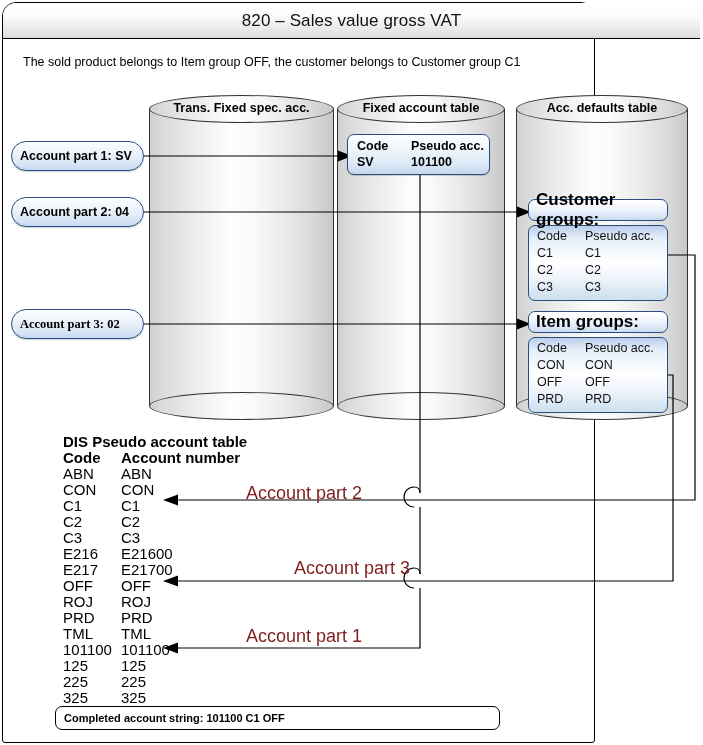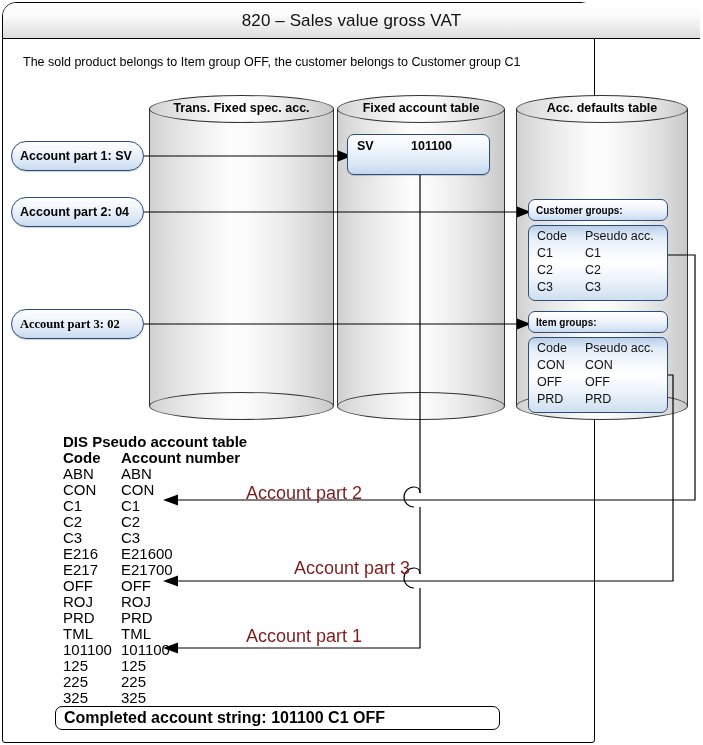--- a/index.html
+++ b/index.html
@@ -73,21 +73,21 @@
     box-shadow:0 1px 1px rgba(0,0,0,0.18);
     z-index:6;
     display:flex; align-items:center;
     padding-left:8px;
   }
 
   .tbl-hdr {
     position:absolute;
     border:1px solid #2a4d80; border-radius:7px;
     background:linear-gradient(to bottom,#ffffff 0%,#f6f9fd 30%,#e0ebf8 70%,#c9dbf0 100%);
-    font-size:10px; font-weight:bold; color:#000;
+    font-size:17px; font-weight:bold; color:#000;
     display:flex; align-items:center; padding-left:7px;
     z-index:7;
   }
   .tbl-body {
     position:absolute;
     border:1px solid #2a4d80; border-radius:7px;
     background:linear-gradient(to bottom,#b9cfe9 0%,#e4eef9 16%,#ffffff 48%,#f0f5fc 70%,#cddfef 100%);
     z-index:6;
   }
   .tbl-body .row {
@@ -121,21 +121,21 @@
   .arrlbl {
     position:absolute; font-size:18px; font-weight:normal; color:#7f1d1d; z-index:5;
   }
 
   
   #result {
     position:absolute; left:52px; top:703px;
     width:445px; height:24px;
     border:1px solid #000; border-radius:7px;
     background:#fff;
-    font-size:16px; font-weight:bold; color:#000;
+    font-size:11px; font-weight:bold; color:#000;
     display:flex; align-items:center; padding-left:8px;
     z-index:8;
   }
 
   
   #wires { position:absolute; left:0; top:0; width:703px; height:745px; z-index:3; }
 </style>
 </head>
 <body>
 
@@ -203,20 +203,23 @@
   </div>
   <div class="bluebox" style="left:8px; top:194px; width:133px; height:30px;">
     <span>Account part 2: 04</span>
   </div>
   <div class="bluebox" style="left:8px; top:306px; width:133px; height:30px;font-family:Liberation Serif, serif;">
     <span>Account part 3: 02</span>
   </div>
 
   <div class="codebox" style="left:344px; top:131px; width:143px; height:41px;">
     <div class="ln">
+      <span class="k2">Code</span><span>Pseudo acc.</span>
+    </div>
+    <div class="ln">
       <span class="k2">SV</span><span>101100</span>
     </div>
   </div>
 
   <div class="tbl-hdr" style="left:525px; top:196px; width:140px; height:22px;">
     <span>Customer groups:</span>
   </div>
   <div class="tbl-body" style="left:525px; top:222px; width:140px; height:76px; padding-top:3px;">
     <div class="row">
       <span class="c1">Code</span>

